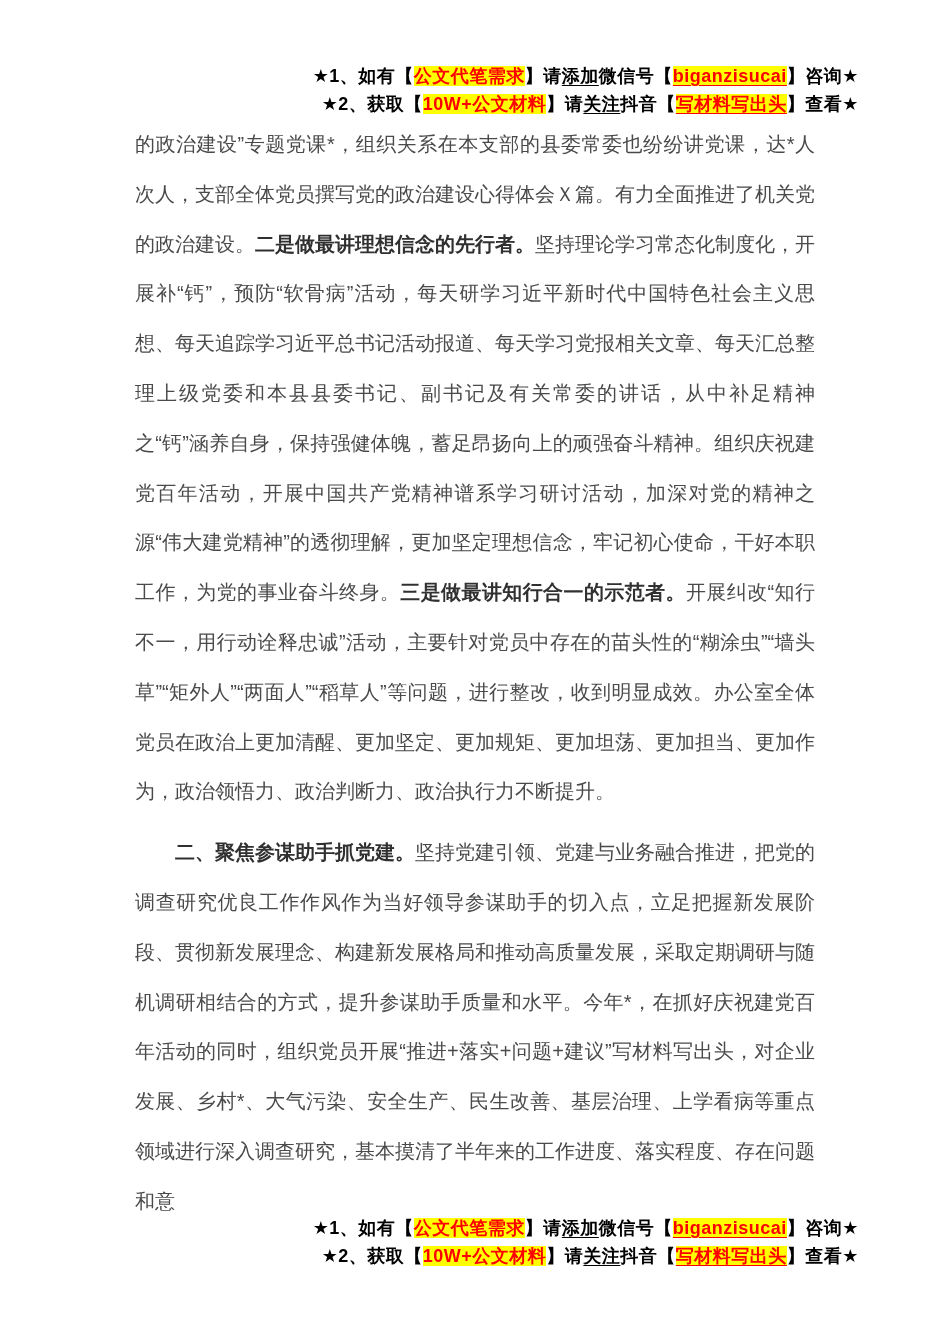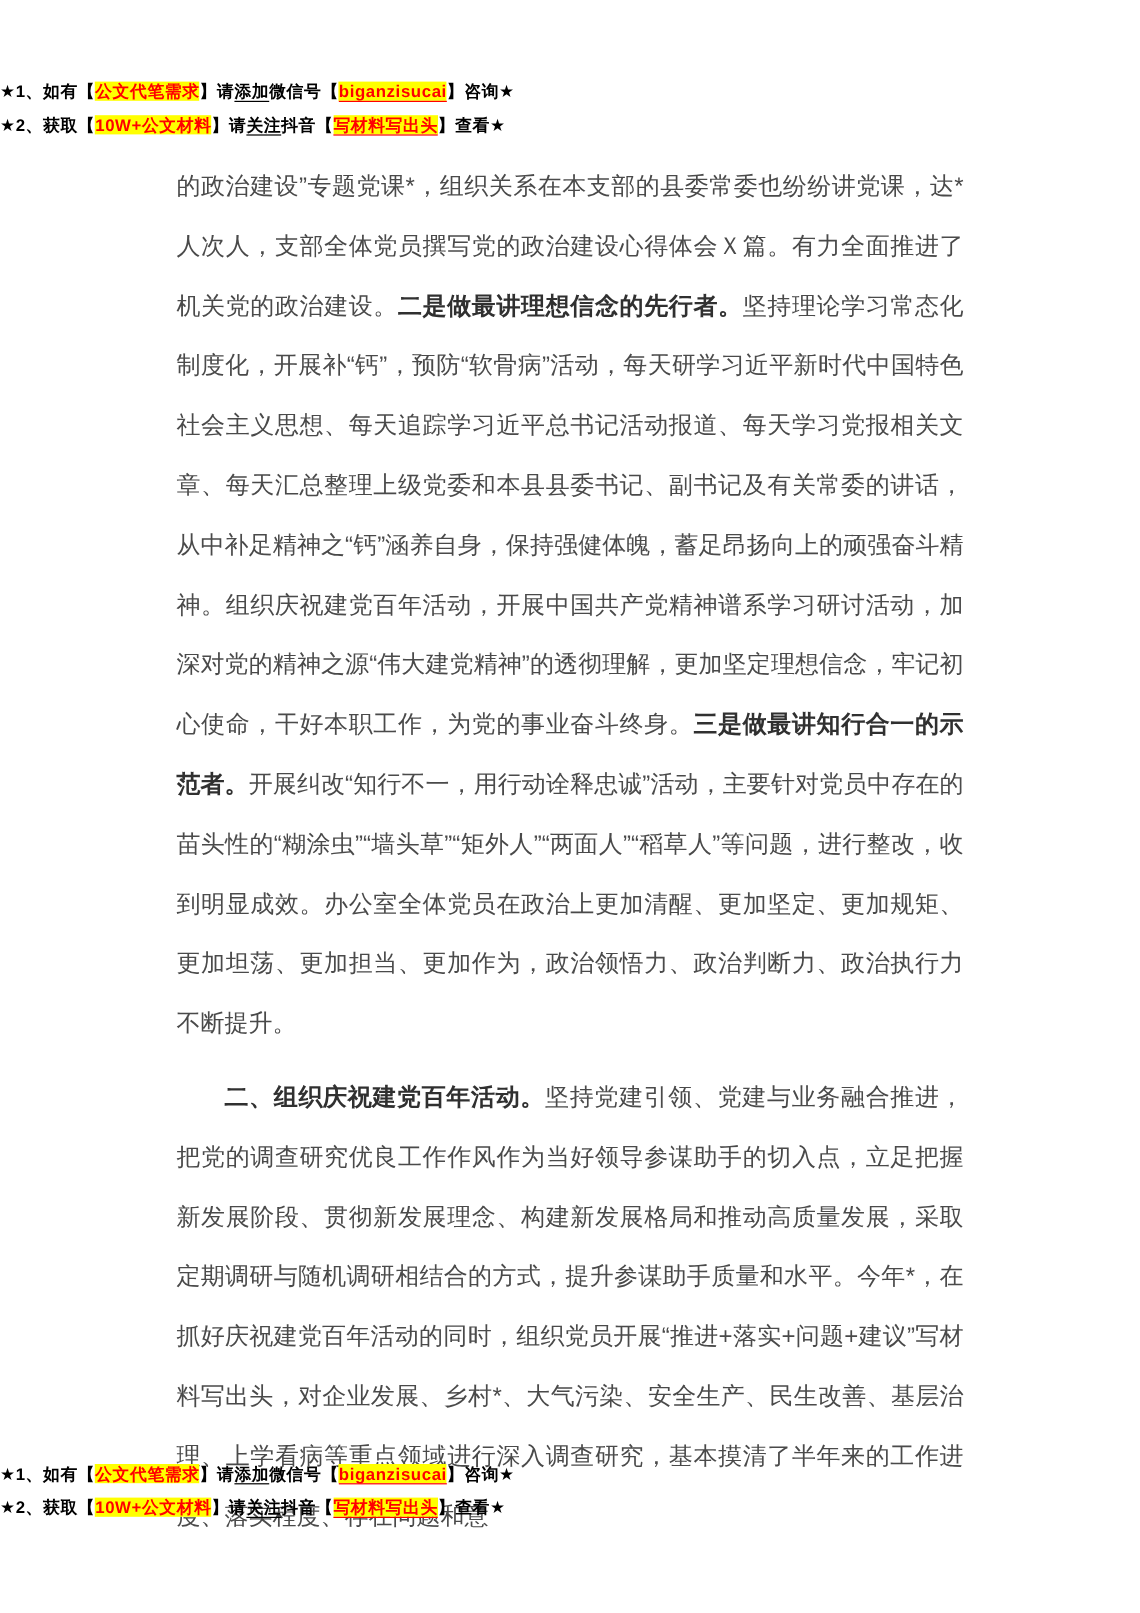--- a/index.html
+++ b/index.html
@@ -14,23 +14,23 @@
   }
   .page {
     position: absolute;
     inset: 0;
     background: #ffffff;
   }
   .banner {
     position: absolute;
     left: 0;
     width: 859px;
-    text-align: left;
+    text-align: right;
     font-weight: 700;
-    font-size: 14px;
+    font-size: 18px;
     line-height: 28px;
     color: var(--ink, #000000);
     letter-spacing: 0.5px;
   }
   .banner.header { top: 62px; }
   .banner.footer { top: 1214px; }
   .banner-line { white-space: nowrap; }
   .run { white-space: pre-wrap; }
   .run.red-highlight {
     color: var(--red, #ff0000);
@@ -43,41 +43,41 @@
   .doc-body {
     position: absolute;
     top: 120px;
     left: 135px;
     width: 680px;
     font-size: 20px;
     line-height: 49.8px;
     color: var(--body-ink, #4a4a4a);
     text-align: justify;
   }
-  .para { margin: 12px; }
+  .para { margin: 0; }
   .para + .para { margin-top: 11px; }
   .para.indent { text-indent: 2em; }
   .run.bold {
     font-weight: 700;
     color: var(--bold-ink, #303030);
   }
 </style>
 </head>
 <body>
 
 <div class="page">
 
   <div class="banner header">
     <div class="banner-line"><span class="run plain">★1、如有【</span><span class="run red-highlight">公文代笔需求</span><span class="run plain">】请</span><span class="run underline">添加</span><span class="run plain">微信号【</span><span class="run red-highlight underline">biganzisucai</span><span class="run plain">】咨询★</span></div>
     <div class="banner-line"><span class="run plain">★2、获取【</span><span class="run red-highlight">10W+公文材料</span><span class="run plain">】请</span><span class="run underline">关注</span><span class="run plain">抖音【</span><span class="run red-highlight underline">写材料写出头</span><span class="run plain">】查看★</span></div>
   </div>
 
   <div class="doc-body">
       <p class="para"><span class="run">的政治建设”专题党课*，组织关系在本支部的县委常委也纷纷讲党课，达*人次人，支部全体党员撰写党的政治建设心得体会Ｘ篇。有力全面推进了机关党的政治建设。</span><span class="run bold">二是做最讲理想信念的先行者。</span><span class="run">坚持理论学习常态化制度化，开展补“钙”，预防“软骨病”活动，每天研学习近平新时代中国特色社会主义思想、每天追踪学习近平总书记活动报道、每天学习党报相关文章、每天汇总整理上级党委和本县县委书记、副书记及有关常委的讲话，从中补足精神之“钙”涵养自身，保持强健体魄，蓄足昂扬向上的顽强奋斗精神。组织庆祝建党百年活动，开展中国共产党精神谱系学习研讨活动，加深对党的精神之源“伟大建党精神”的透彻理解，更加坚定理想信念，牢记初心使命，干好本职工作，为党的事业奋斗终身。</span><span class="run bold">三是做最讲知行合一的示范者。</span><span class="run">开展纠改“知行不一，用行动诠释忠诚”活动，主要针对党员中存在的苗头性的“糊涂虫”“墙头草”“矩外人”“两面人”“稻草人”等问题，进行整改，收到明显成效。办公室全体党员在政治上更加清醒、更加坚定、更加规矩、更加坦荡、更加担当、更加作为，政治领悟力、政治判断力、政治执行力不断提升。</span></p>
-      <p class="para indent"><span class="run bold">二、组织庆祝建党百年活动。</span><span class="run">坚持党建引领、党建与业务融合推进，把党的调查研究优良工作作风作为当好领导参谋助手的切入点，立足把握新发展阶段、贯彻新发展理念、构建新发展格局和推动高质量发展，采取定期调研与随机调研相结合的方式，提升参谋助手质量和水平。今年*，在抓好庆祝建党百年活动的同时，组织党员开展“推进+落实+问题+建议”写材料写出头，对企业发展、乡村*、大气污染、安全生产、民生改善、基层治理、上学看病等重点领域进行深入调查研究，基本摸清了半年来的工作进度、落实程度、存在问题和意</span></p>
+      <p class="para indent"><span class="run bold">二、聚焦参谋助手抓党建。</span><span class="run">坚持党建引领、党建与业务融合推进，把党的调查研究优良工作作风作为当好领导参谋助手的切入点，立足把握新发展阶段、贯彻新发展理念、构建新发展格局和推动高质量发展，采取定期调研与随机调研相结合的方式，提升参谋助手质量和水平。今年*，在抓好庆祝建党百年活动的同时，组织党员开展“推进+落实+问题+建议”写材料写出头，对企业发展、乡村*、大气污染、安全生产、民生改善、基层治理、上学看病等重点领域进行深入调查研究，基本摸清了半年来的工作进度、落实程度、存在问题和意</span></p>
     </div>
 
   <div class="banner footer">
     <div class="banner-line"><span class="run plain">★1、如有【</span><span class="run red-highlight">公文代笔需求</span><span class="run plain">】请</span><span class="run underline">添加</span><span class="run plain">微信号【</span><span class="run red-highlight underline">biganzisucai</span><span class="run plain">】咨询★</span></div>
     <div class="banner-line"><span class="run plain">★2、获取【</span><span class="run red-highlight">10W+公文材料</span><span class="run plain">】请</span><span class="run underline">关注</span><span class="run plain">抖音【</span><span class="run red-highlight underline">写材料写出头</span><span class="run plain">】查看★</span></div>
   </div>
 
 </div>
 
 </body></html>

